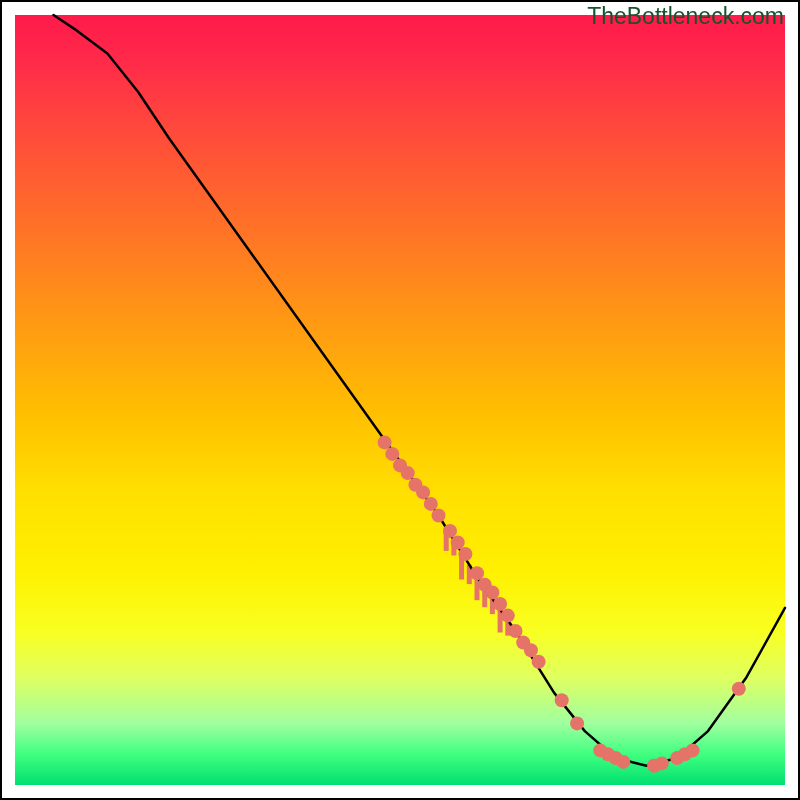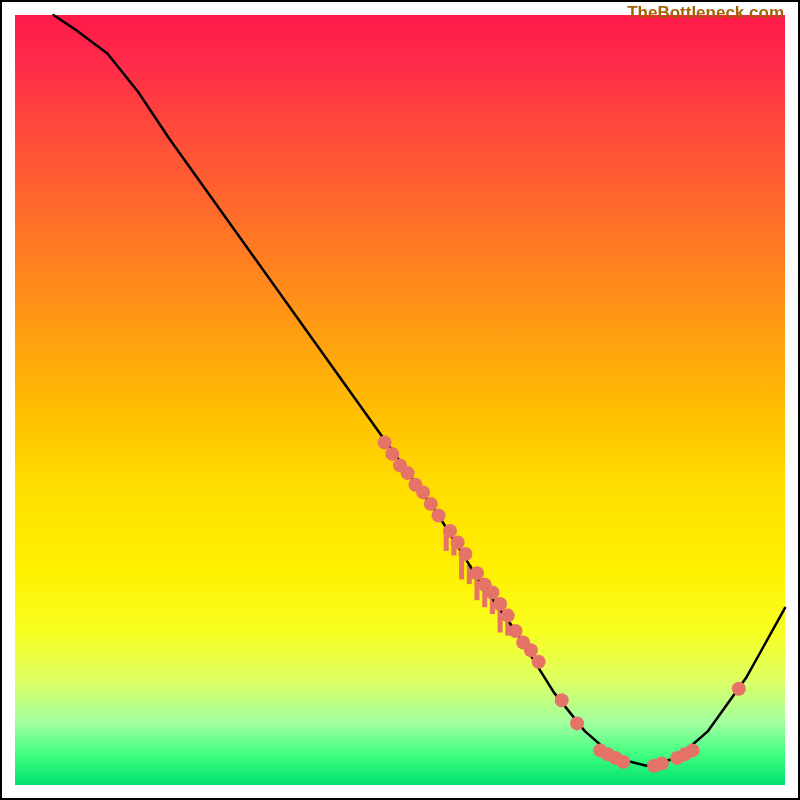--- a/index.html
+++ b/index.html
@@ -44,23 +44,23 @@
       #e0ff60 86%,
       #a0ffa0 92%,
       #40ff80 96%,
       #00e070 100%
     );
   }
   .watermark {
     position: absolute;
     top: 3px;
     right: 16px;
-    font-size: 17px;
-    font-weight: 700;
-    color: #a16207;
+    font-size: 23px;
+    font-weight: 400;
+    color: #14532d;
     letter-spacing: 0;
   }
   svg.curve {
     position: absolute;
     left: 0;
     top: 0;
     width: 100%;
     height: 100%;
     overflow: visible;
   }

